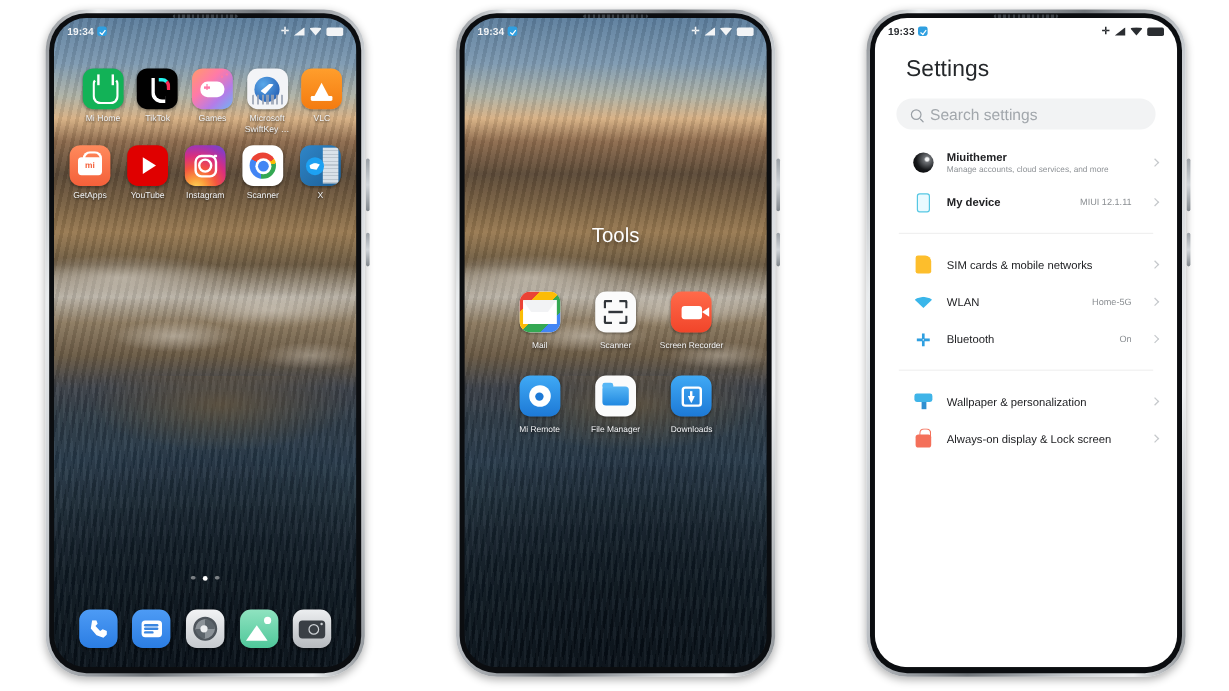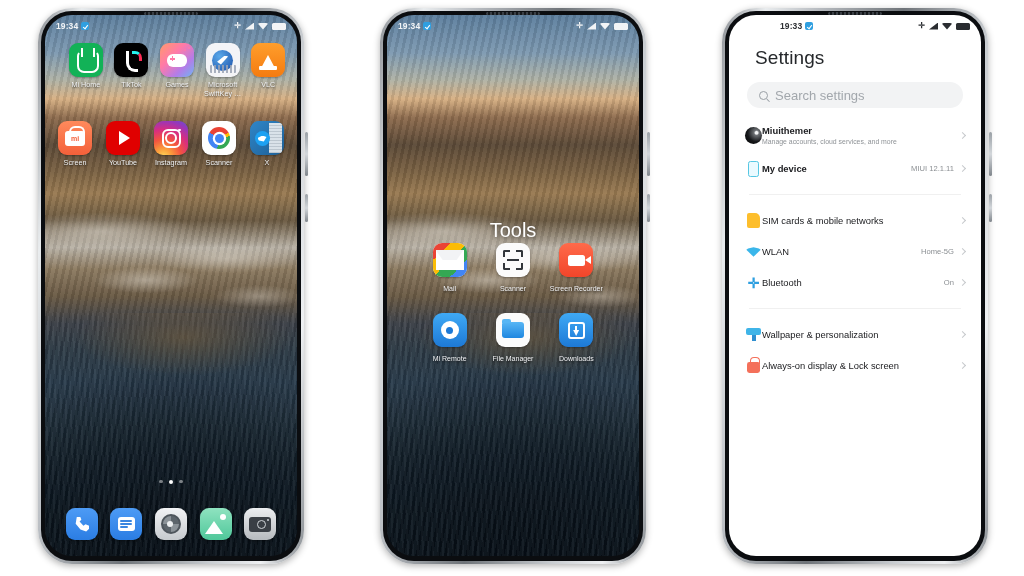--- a/index.html
+++ b/index.html
@@ -116,21 +116,21 @@
     justify-content: space-between;
     padding: 0 11px;
     z-index: 30;
     font-size: 8.5px;
     font-weight: 700;
     letter-spacing: .1px;
   }
   .sb-left { display: flex; align-items: center; gap: 3px; }
   .sb-right { display: flex; align-items: center; gap: 4px; }
   .sb-light { color: #f2f4f6; justify-content: flex-end; }
-  .sb-dark  { color: #2a2d31; margin-left: 40px; }
+  .sb-dark  { color: #2a2d31; }
   .sb-badge {
     display: inline-block;
     width: 8px; height: 8px;
     border-radius: 2px;
     background: #2f9fe0;
     position: relative;
   }
   .sb-badge::after {
     content: "";
     position: absolute; left: 2.4px; top: 1.6px;
@@ -166,21 +166,21 @@
   }
 
   
   .appgrid {
     position: absolute; left: 0; right: 0;
     z-index: 20;
     display: grid;
     grid-template-columns: repeat(5, 1fr);
     padding: 0 6px;
   }
-  #p1row1 { top: 28px; padding-left: 18px; }
+  #p1row1 { top: 42px; padding-left: 18px; }
   #p1row2 { top: 106px; }
   .app {
     display: flex; flex-direction: column;
     align-items: center;
     gap: 4px;
   }
   .app-ico {
     width: 34px; height: 34px;
     border-radius: 9px;
     position: relative;
@@ -391,23 +391,22 @@
   .pagedots i{
     width:3.6px;height:3.6px;border-radius:50%;
     background:rgba(255,255,255,.45);
   }
   .pagedots i.on{ background:#fff; width:4.4px;height:4.4px;}
 
   
   .folder-title{
     position:absolute; left:0; right:0; top:172px;
     text-align:center; z-index:20;
-    color:#fff; font-size:20px; font-weight:400;
+    color:#fff; font-size:17px; font-weight:400;
     text-shadow: 0 1px 4px rgba(0,0,0,.55);
-    margin-top: 32px;
   }
   .folder-grid{
     position:absolute; left:50%; transform:translateX(-50%);
     width: 190px;
     display:grid; grid-template-columns: repeat(3,1fr);
     row-gap: 16px;
     z-index:20;
   }
   #p2row1{ top: 228px; }
   #p2row2{ top: 298px; }
@@ -507,22 +506,22 @@
   .search-ico::after{
     content:"";position:absolute;right:-3px;bottom:-2.4px;width:4.4px;height:1.4px;
     background:#9aa0a6;transform:rotate(45deg);border-radius:1px;
   }
   .search-ph{ font-size:13px; color:#a2a7ac; }
   .st-list{ padding: 6px 0 0 0; overflow:hidden; }
   .st-group{ padding: 4px 0; }
   .st-divider{ height:1px; background:#f0f0f0; margin: 6px 20px; }
   .st-row{
     display:flex; align-items:center;
-    padding: 7px 16px 7px 16px;
-    min-height: 30px;
+    padding: 7px 16px 7px 32px;
+    gap: 11px; min-height: 30px;
   }
   .st-ico{ width:17px; height:17px; flex:none; position:relative;
            display:flex;align-items:center;justify-content:center;}
   .st-texts{ flex:1; min-width:0; }
   .st-label{ font-size:9.4px; color:#202124; font-weight:700; line-height:1.22; }
   .st-label.normal{ font-weight:400; }
   .st-sub{ font-size:6.9px; color:#8e9296; margin-top:1.5px; line-height:1.2; }
   .st-value{ font-size:7.6px; color:#8a8e92; margin-right:6px; white-space:nowrap; }
   .st-chev{
     width:5px;height:5px; flex:none;
@@ -634,21 +633,21 @@
               </div>
             <div class="app-label">VLC</div>
           </div>
         </div>
 
         <div class="appgrid" id="p1row2">
           <div class="app">
             <div class="app-ico ic-getapps">
                 <div class="bag">mi</div>
               </div>
-            <div class="app-label">Screen</div>
+            <div class="app-label">GetApps</div>
           </div>
           <div class="app">
             <div class="app-ico ic-youtube">
                 <div class="tri"></div>
               </div>
             <div class="app-label">YouTube</div>
           </div>
           <div class="app">
             <div class="app-ico ic-insta">
                 <div class="sq"></div>

